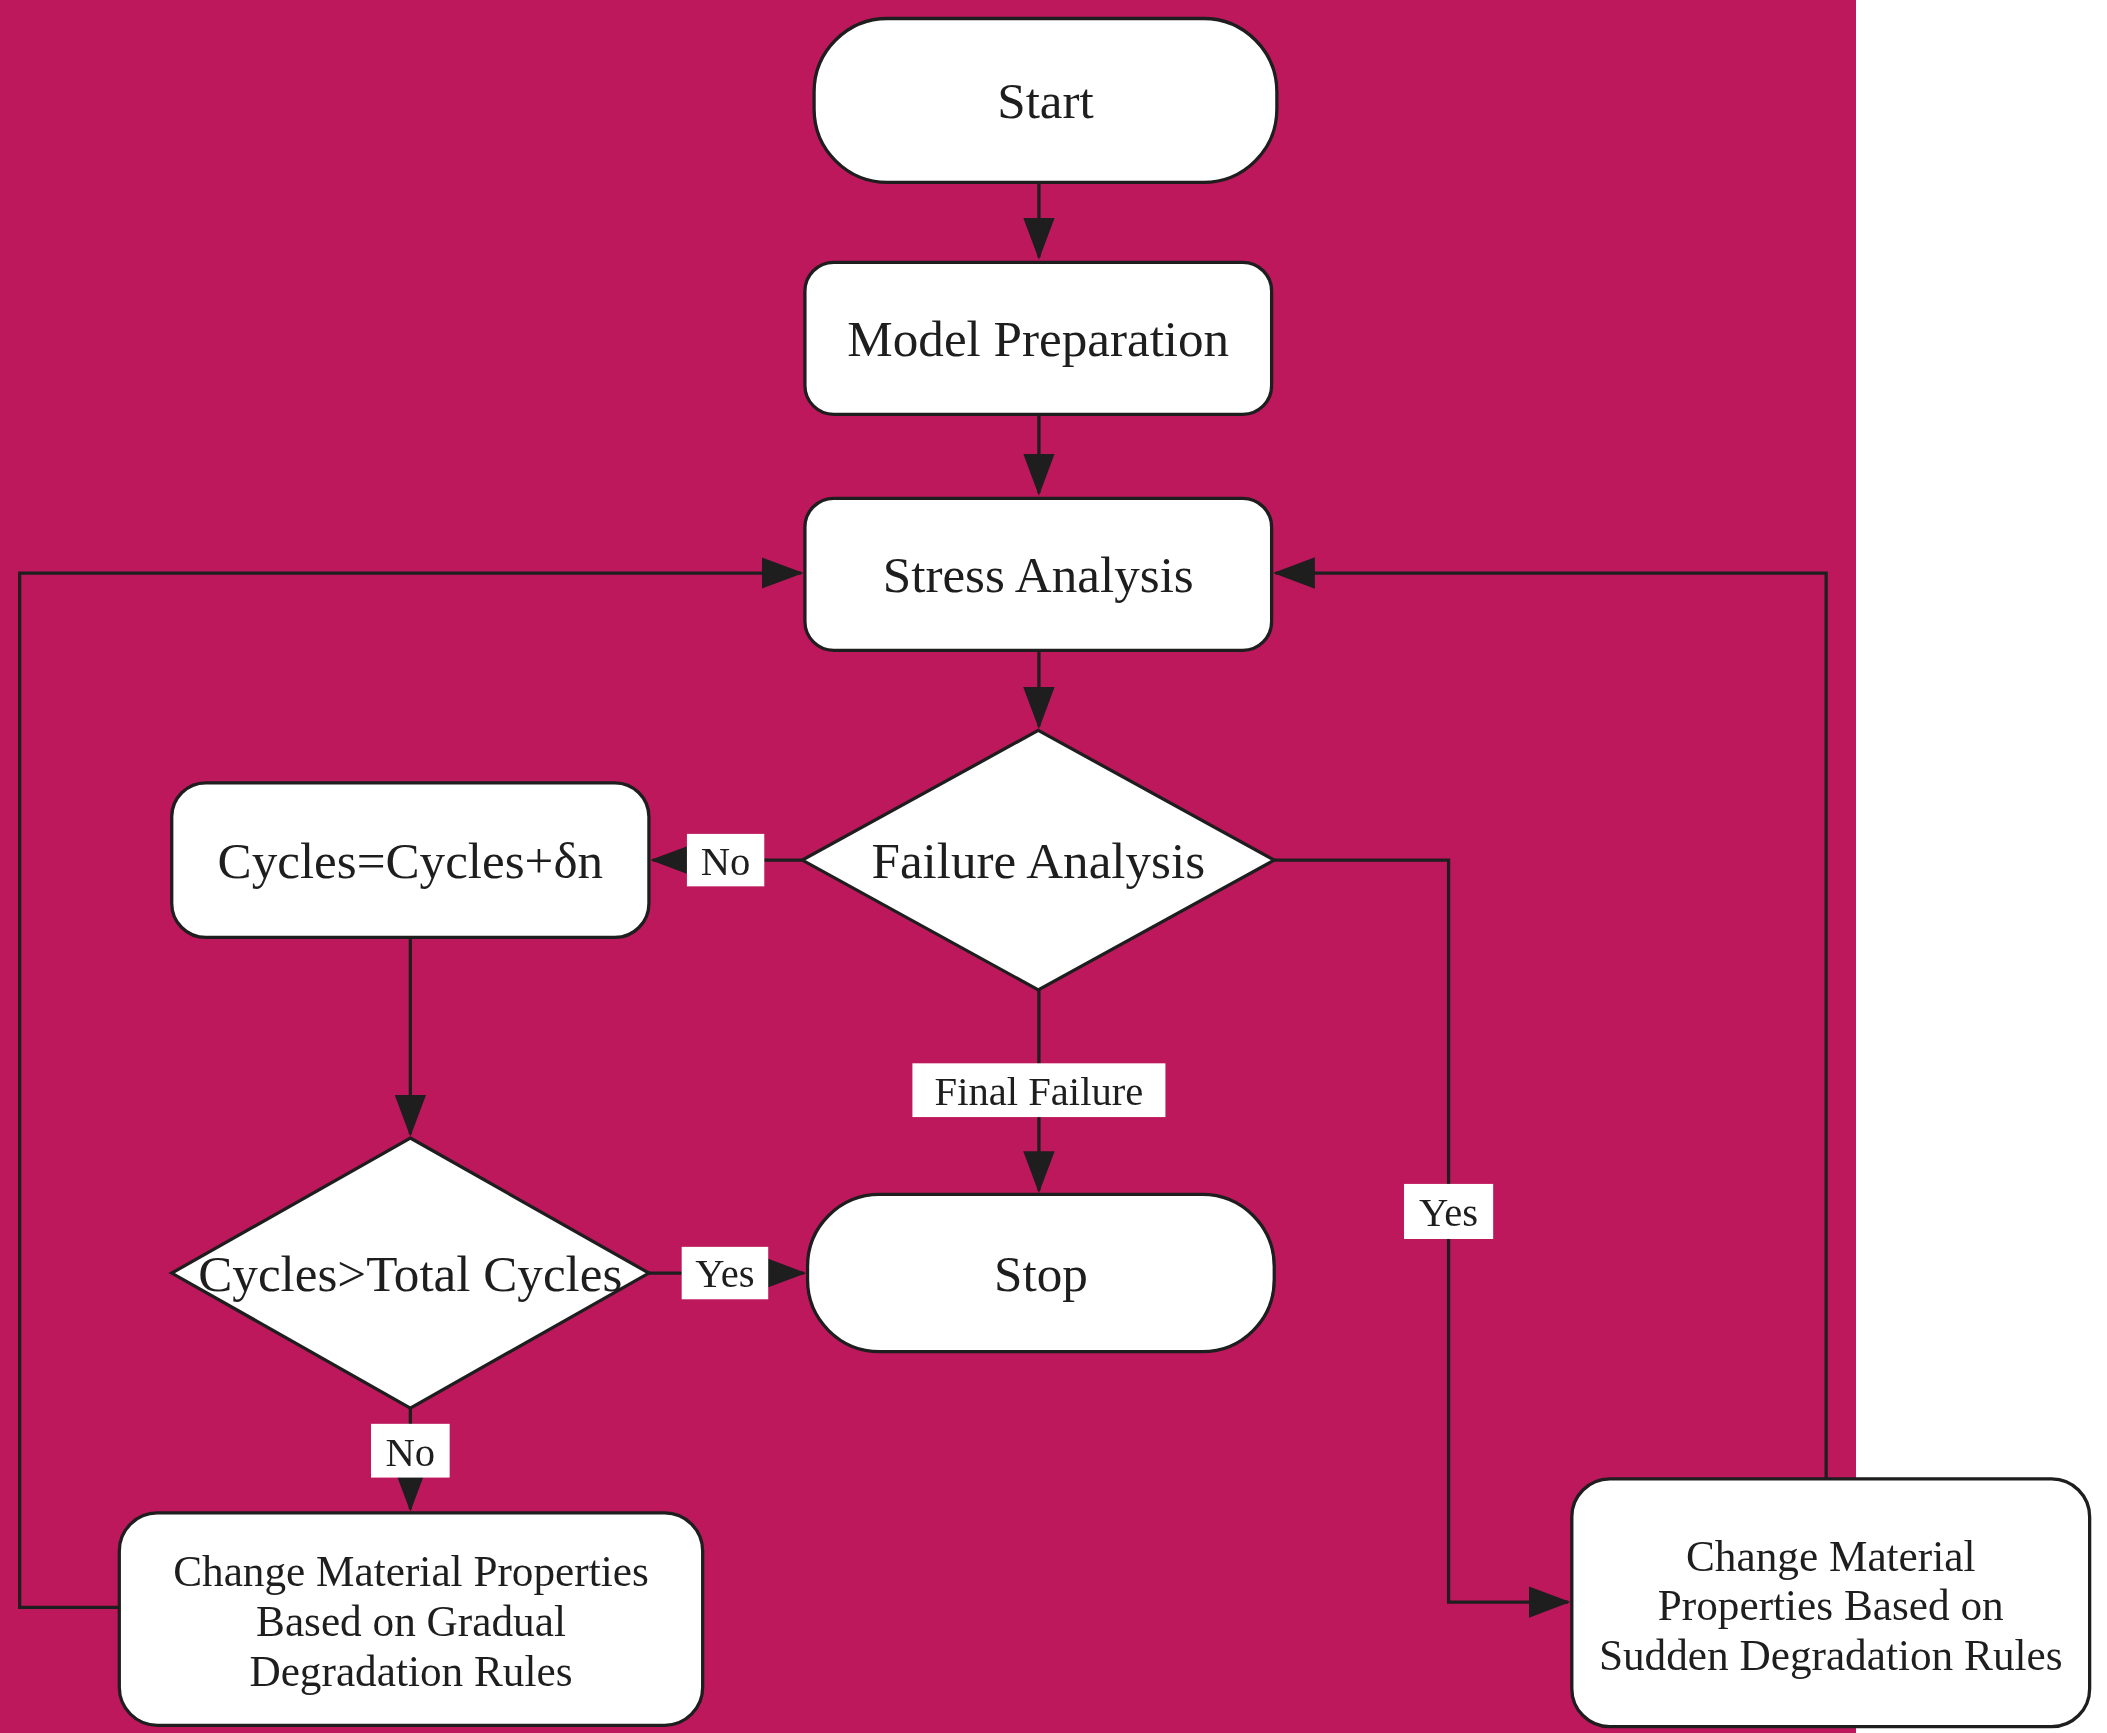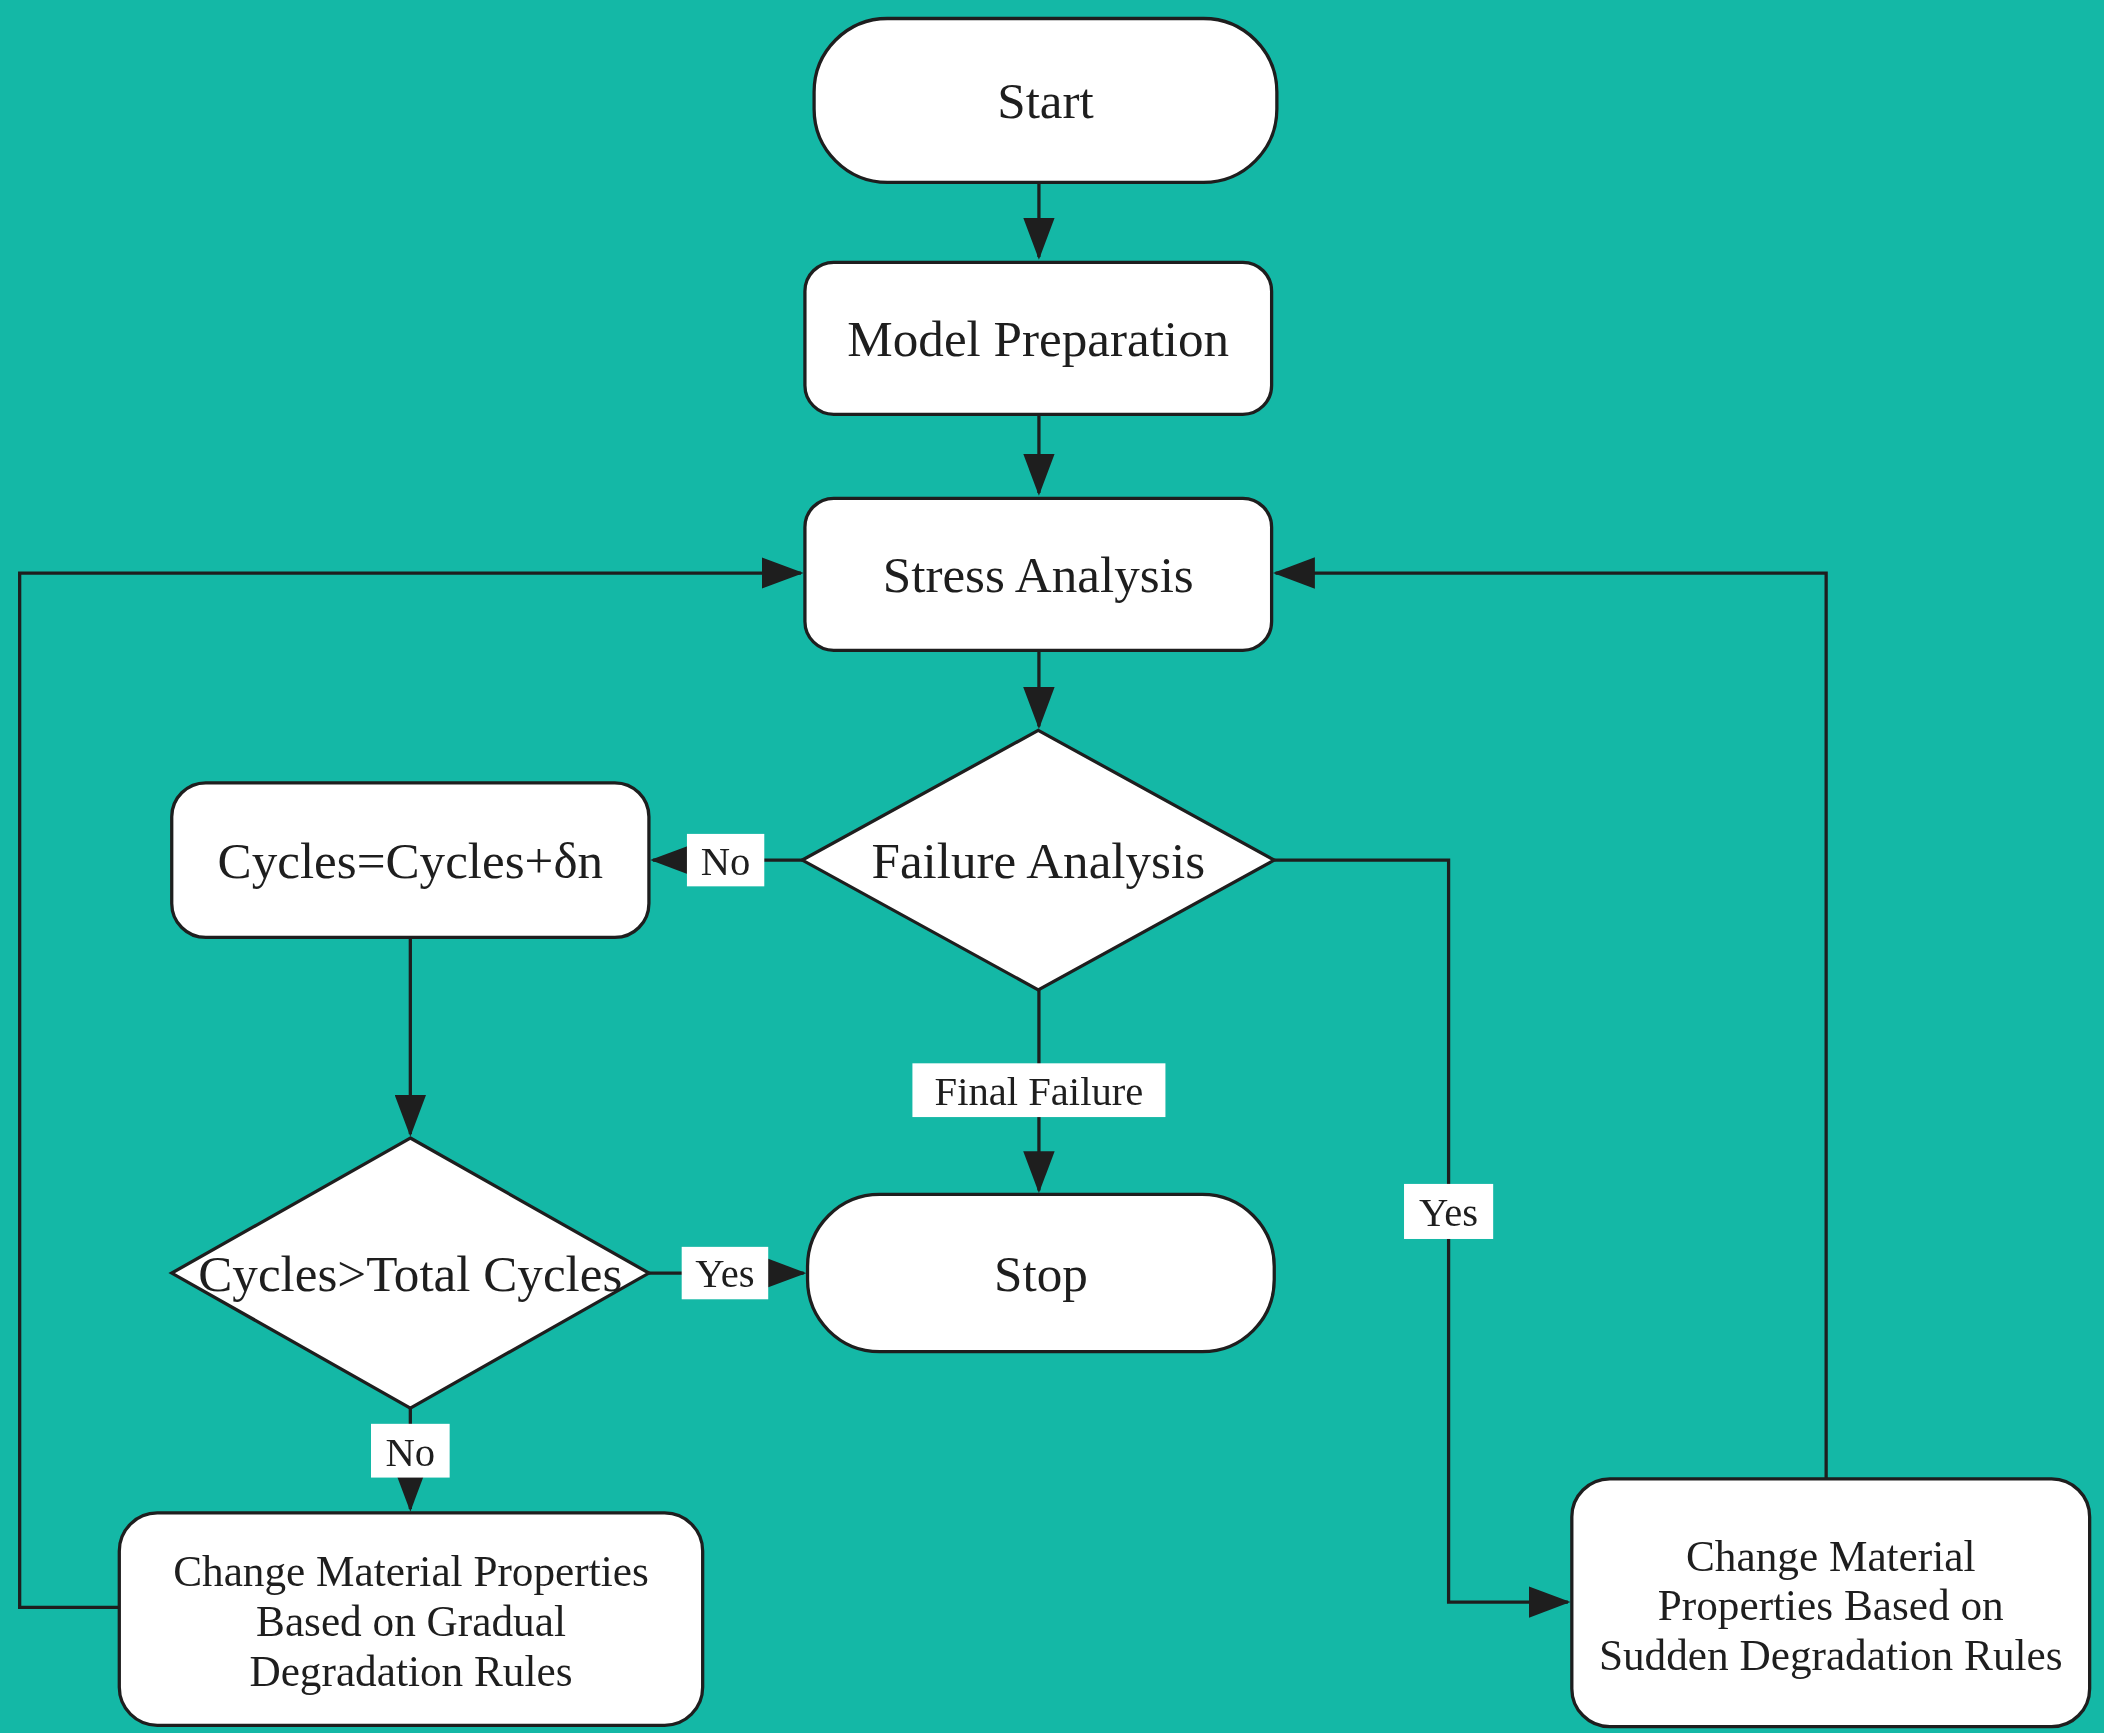--- a/index.html
+++ b/index.html
@@ -1,23 +1,23 @@
 <!DOCTYPE html>
 <html style="font-size:10.5px"><head>
 <meta charset="utf-8">
 <style>
   html, body {
     margin: 0;
     padding: 0;
     background: #ffffff;
   }
   .canvas {
-    width: 2104px;
+    width: 1856px;
     height: 1734px;
-    background: #14b8a6;
+    background: #be185d;
     position: relative;
   }
   svg { display: block; }
   .node-shape {
     fill: #ffffff;
     stroke: #1e1e1e;
     stroke-width: 5;
   }
   .edge {
     fill: none;

